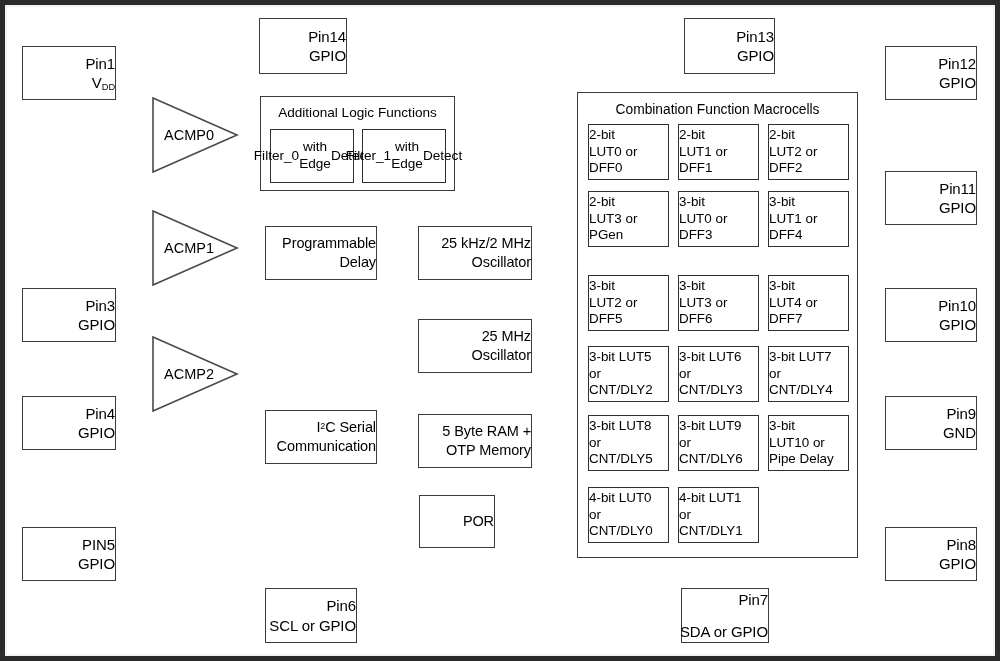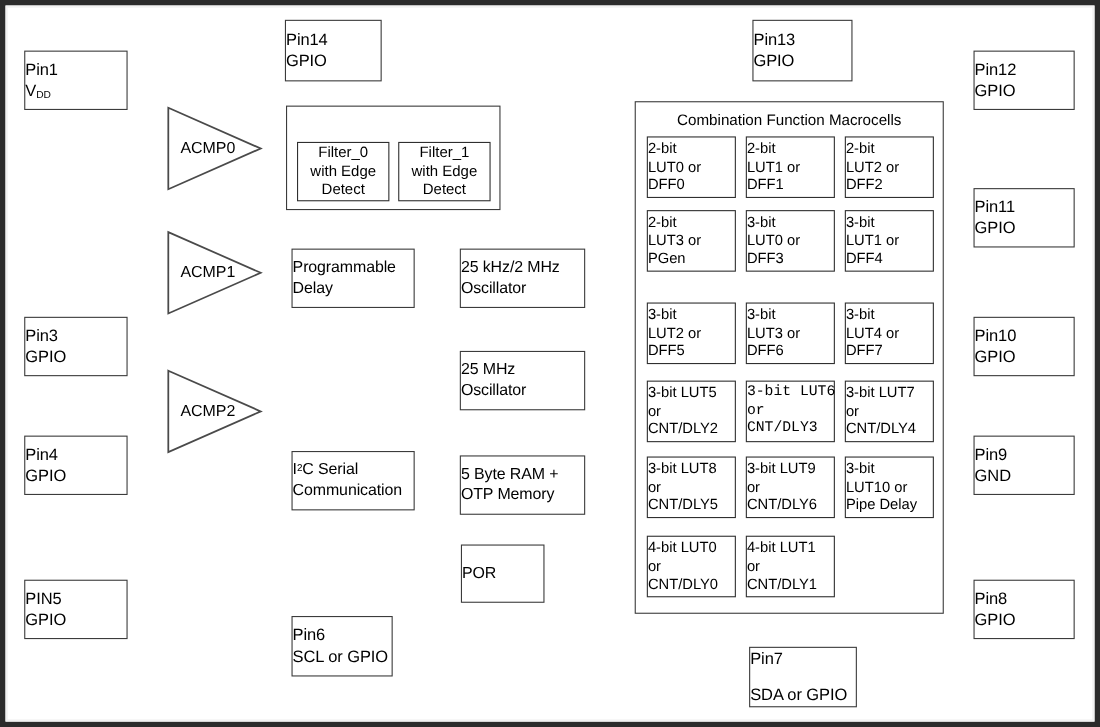--- a/index.html
+++ b/index.html
@@ -33,21 +33,21 @@
     border: 2px solid #f2f2f2;
     pointer-events: none;
   }
 
   .box {
     position: absolute;
     border: 1.6px solid #3b3b3b;
     background: #ffffff;
     display: flex;
     flex-direction: column;
-    align-items: flex-start;
+    align-items: flex-end;
     justify-content: center;
     text-align: center;
     color: #000000;
     font-size: 14.5px;
     line-height: 1.28;
     letter-spacing: -0.1px;
   }
   .box .ln { display: block; white-space: nowrap; }
 
   
@@ -82,21 +82,21 @@
     color: #000;
   }
   .cell .ln { white-space: nowrap; display: block; }
 
   
   .filter {
     position: absolute;
     border: 1.6px solid #2f2f2f;
     background: #fff;
     display: flex;
-    flex-direction: column;
+    flex-direction: row;
     align-items: center;
     justify-content: center;
     text-align: center;
     font-size: 13.6px;
     line-height: 1.25;
   }
 
   
   .cmp {
     position: absolute;
@@ -144,26 +144,26 @@
   <div class="box pin-box" style="left:259px; top:18px; width:88px; height:56px;">
     <span class="ln">Pin14</span>
     <span class="ln">GPIO</span>
   </div>
 
   <div class="box pin-box" style="left:684px; top:18px; width:91px; height:56px;">
     <span class="ln">Pin13</span>
     <span class="ln">GPIO</span>
   </div>
 
-  <div class="box pin-box" style="left:265px; top:560px; width:92px; height:55px;">
+  <div class="box pin-box" style="left:265px; top:588px; width:92px; height:55px;">
     <span class="ln">Pin6</span>
     <span class="ln">SCL or GPIO</span>
   </div>
 
-  <div class="box pin-box" style="left:681px; top:588px; width:98px; height:55px;gap:12px;">
+  <div class="box pin-box" style="left:681px; top:588px; width:88px; height:55px;gap:12px;">
     <span class="ln">Pin7</span>
     <span class="ln">SDA or GPIO</span>
   </div>
 
   <div class="box pin-box" style="left:885px; top:46px; width:92px; height:54px;">
     <span class="ln">Pin12</span>
     <span class="ln">GPIO</span>
   </div>
 
   <div class="box pin-box" style="left:885px; top:171px; width:92px; height:54px;">
@@ -201,20 +201,21 @@
   </div>
 
   <div class="cmp" style="left:152px; top:336px; width:86px; height:76px;">
     <svg width="86" height="76" viewBox="0 0 86 76" aria-hidden="true">
       <polygon points="1,1 85,38 1,75" fill="#ffffff" stroke="#4a4a4a" stroke-width="1.6"></polygon>
     </svg>
     <span class="cmp-label">ACMP2</span>
   </div>
 
   <div class="group" style="left:260px; top:96px; width:195px; height:95px;">
+    <div class="group-title" style="top:8px; font-size:13.6px;">Additional Logic Functions</div>
 
     <div class="filter" style="left:9px; top:32px; width:84px; height:54px;">
       <span class="ln">Filter_0</span>
       <span class="ln">with Edge</span>
       <span class="ln">Detect</span>
     </div>
 
     <div class="filter" style="left:101px; top:32px; width:84px; height:54px;">
       <span class="ln">Filter_1</span>
       <span class="ln">with Edge</span>
@@ -301,21 +302,21 @@
       <span class="ln">3-bit</span>
       <span class="ln">LUT4 or</span>
       <span class="ln">DFF7</span>
     </div>
 
     <div class="cell" style="left:10px; top:253px; width:81px; height:56px;">
       <span class="ln">3-bit LUT5</span>
       <span class="ln">or</span>
       <span class="ln">CNT/DLY2</span>
     </div>
-    <div class="cell" style="left:100px; top:253px; width:81px; height:56px;font-family:Liberation Mono, monospace;">
+    <div class="cell" style="left:100px; top:253px; width:81px; height:56px;">
       <span class="ln">3-bit LUT6</span>
       <span class="ln">or</span>
       <span class="ln">CNT/DLY3</span>
     </div>
     <div class="cell" style="left:190px; top:253px; width:81px; height:56px;">
       <span class="ln">3-bit LUT7</span>
       <span class="ln">or</span>
       <span class="ln">CNT/DLY4</span>
     </div>
 

